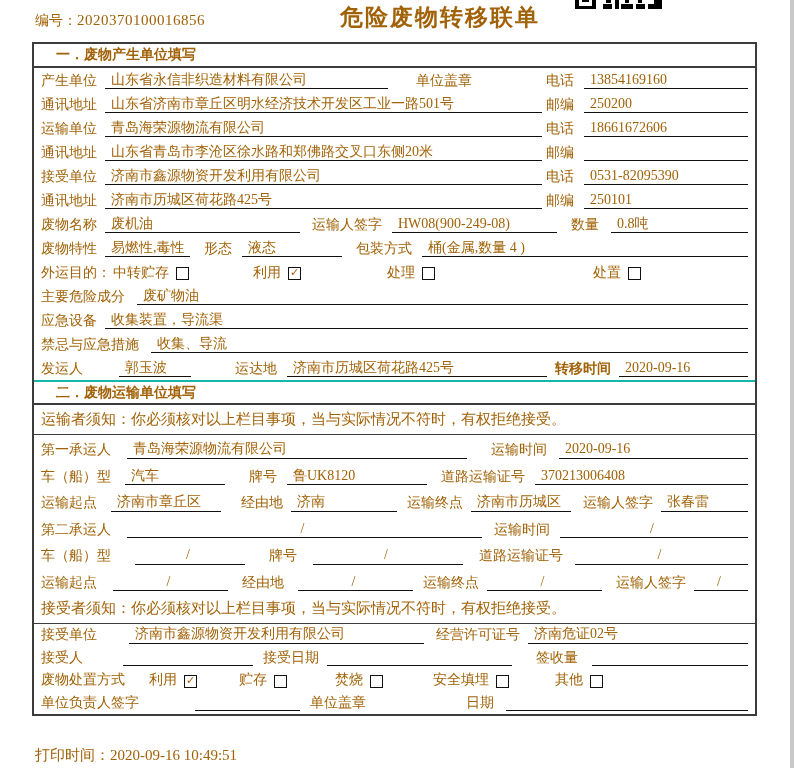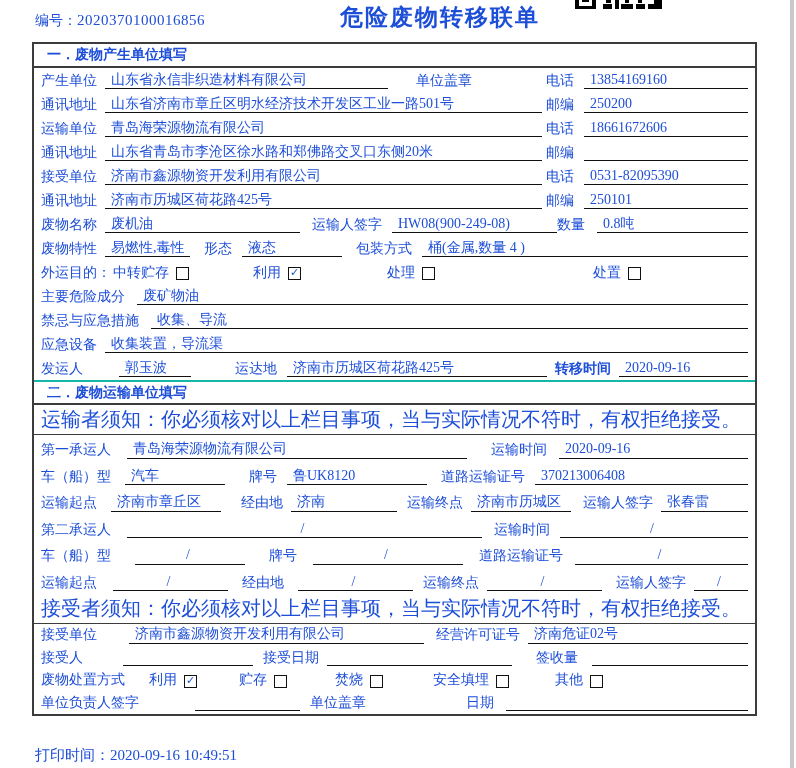--- a/index.html
+++ b/index.html
@@ -1,32 +1,32 @@
 <!DOCTYPE html>
 <html><head>
 <meta charset="utf-8">
 <style>
   html,body{margin:0;padding:0;background:#fff;}
   .page{position:relative;width:796px;height:768px;background:#ffffff;
-        font-family:"Liberation Serif","DejaVu Serif",serif;color:#1d4ed8;overflow:hidden;}
+        font-family:"Liberation Serif","DejaVu Serif",serif;color:#a16207;overflow:hidden;}
   .side-rail{position:absolute;right:2px;top:0;width:4px;height:768px;background:#c9c9c9;}
   .hdr-num{position:absolute;left:35px;top:12px;font-size:14px;white-space:nowrap;}
   .hdr-num .num{font-size:15px;letter-spacing:.5px;}
   .doc-title{position:absolute;left:84px;right:0;top:2px;text-align:center;
              font-family:"DejaVu Sans","Liberation Sans",sans-serif;font-weight:bold;
              font-size:23px;letter-spacing:2px;}
   .qr{position:absolute;left:575px;top:0;width:90px;height:11px;}
   .tbl{position:absolute;left:32px;top:42px;width:725px;box-sizing:border-box;border:2px solid #3c3c3c;background:#fff;}
   .sec-h{height:24px;box-sizing:border-box;border-bottom:2px solid #3c3c3c;
          font-family:"DejaVu Sans","Liberation Sans",sans-serif;font-weight:bold;font-size:14px;
-         padding:0 13px;display:flex;align-items:center;}
+         padding:0 22px;display:flex;align-items:center;}
   .sec-h.bt{border-top:2px solid #14b8a6;}
   .sec-h2{height:25px;}
   .notice{display:flex;align-items:center;height:30px;box-sizing:border-box;
-          border-bottom:1.5px solid #3c3c3c;padding:0 7px;font-size:20px;}
+          border-bottom:1.5px solid #3c3c3c;padding:0 7px;font-size:15px;}
   .r{display:flex;align-items:flex-end;height:24px;box-sizing:border-box;
      padding:0 7px 3px 7px;font-size:14px;line-height:1.25;}
   .r2{height:26.5px;}
   .r3{height:22.5px;}
   .lb{white-space:nowrap;flex:none;}
   .ul{border-bottom:1px solid #101010;padding:0 4px 0 6px;white-space:nowrap;overflow:hidden;box-sizing:border-box;min-height:17px;}
   .fill{flex:1;}
   .ctr{text-align:center;padding-left:0;}
   .lgrp{display:flex;align-items:flex-end;width:505px;box-sizing:border-box;flex:none;}
   .opt{display:flex;align-items:flex-end;flex:none;}
@@ -120,21 +120,21 @@
       </div>
       <span class="lb">邮编</span>
       <span class="ul fill" style="margin-left:10px;">250101</span>
     </div>
 
     <div class="r">
       <span class="lb">废物名称</span>
       <span class="ul" style="width:195px;margin-left:8px;">废机油</span>
       <span class="lb" style="margin-left:12px;">运输人签字</span>
       <span class="ul" style="width:165px;margin-left:10px;">HW08(900-249-08)</span>
-      <span class="lb" style="text-align:center;">数量</span>
+      <span class="lb" style="margin-left:14px;text-align:center;">数量</span>
       <span class="ul fill" style="margin-left:12px;">0.8吨</span>
     </div>
 
     <div class="r">
       <span class="lb">废物特性</span>
       <span class="ul" style="width:85px;margin-left:8px;">易燃性,毒性</span>
       <span class="lb" style="margin-left:14px;">形态</span>
       <span class="ul" style="width:100px;margin-left:10px;">液态</span>
       <span class="lb" style="margin-left:14px;">包装方式</span>
       <span class="ul fill" style="margin-left:10px;">桶(金属,数量 4 )</span>
@@ -159,27 +159,27 @@
         <span class="cb"></span>
       </span>
     </div>
 
     <div class="r">
       <span class="lb">主要危险成分</span>
       <span class="ul fill" style="margin-left:12px;">废矿物油</span>
     </div>
 
     <div class="r">
+      <span class="lb">应急设备</span>
+      <span class="ul fill" style="margin-left:8px;">收集装置，导流渠</span>
+    </div>
+
+    <div class="r">
       <span class="lb">禁忌与应急措施</span>
       <span class="ul fill" style="margin-left:12px;">收集、导流</span>
-    </div>
-
-    <div class="r">
-      <span class="lb">应急设备</span>
-      <span class="ul fill" style="margin-left:8px;">收集装置，导流渠</span>
     </div>
 
     <div class="r">
       <span class="lb">发运人</span>
       <span class="ul" style="width:72px;margin-left:36px;">郭玉波</span>
       <span class="lb" style="margin-left:44px;">运达地</span>
       <span class="ul" style="width:260px;margin-left:10px;">济南市历城区荷花路425号</span>
       <span class="lb" style="margin-left:8px;font-weight:bold;">转移时间</span>
       <span class="ul fill" style="margin-left:8px;">2020-09-16</span>
     </div>

